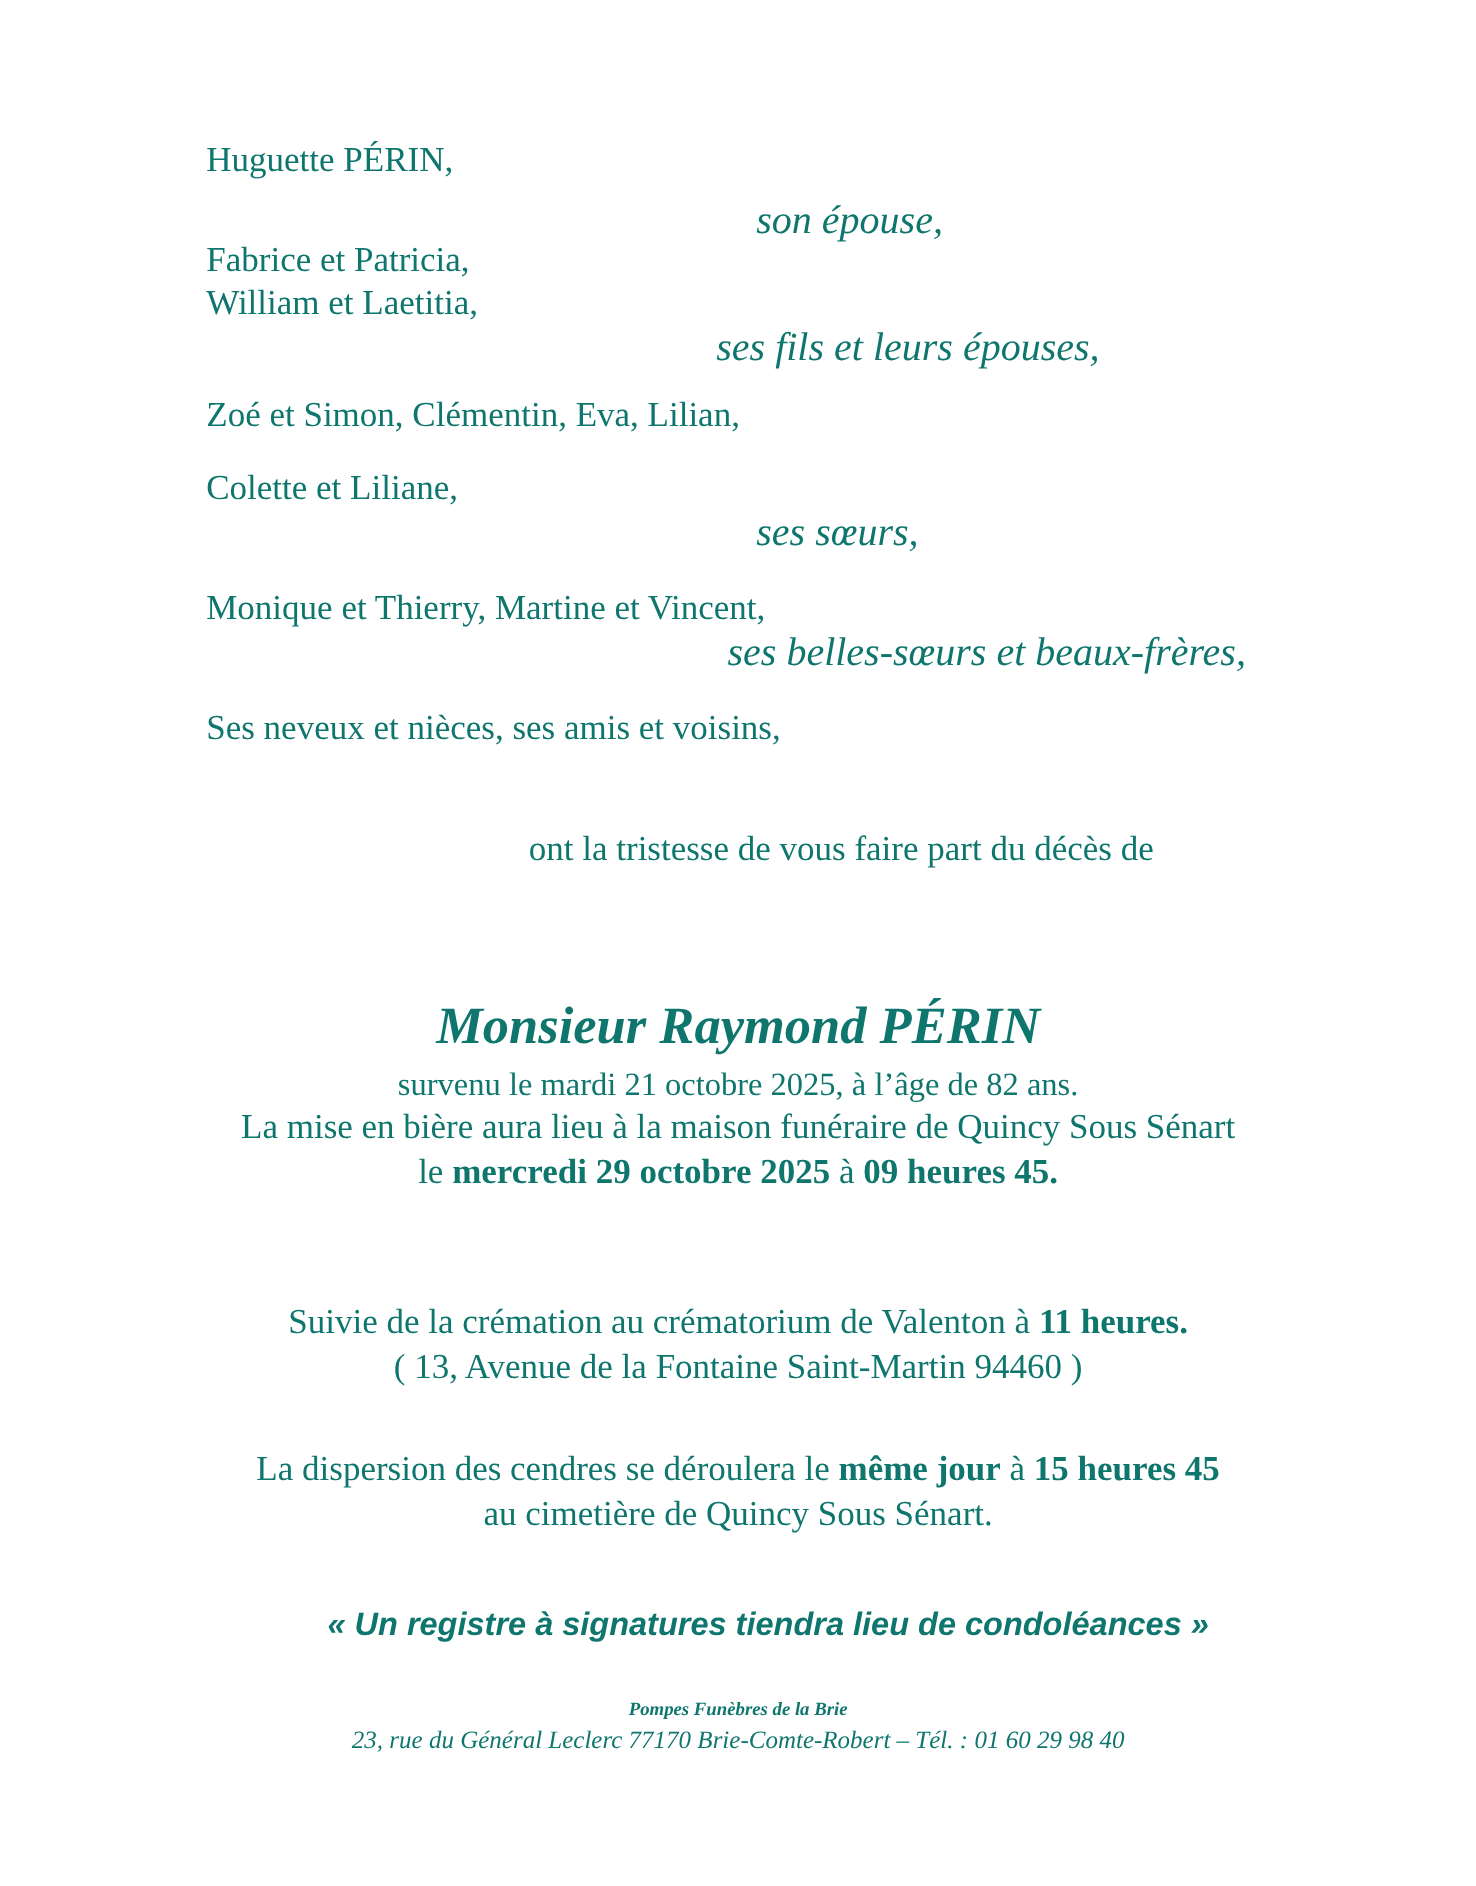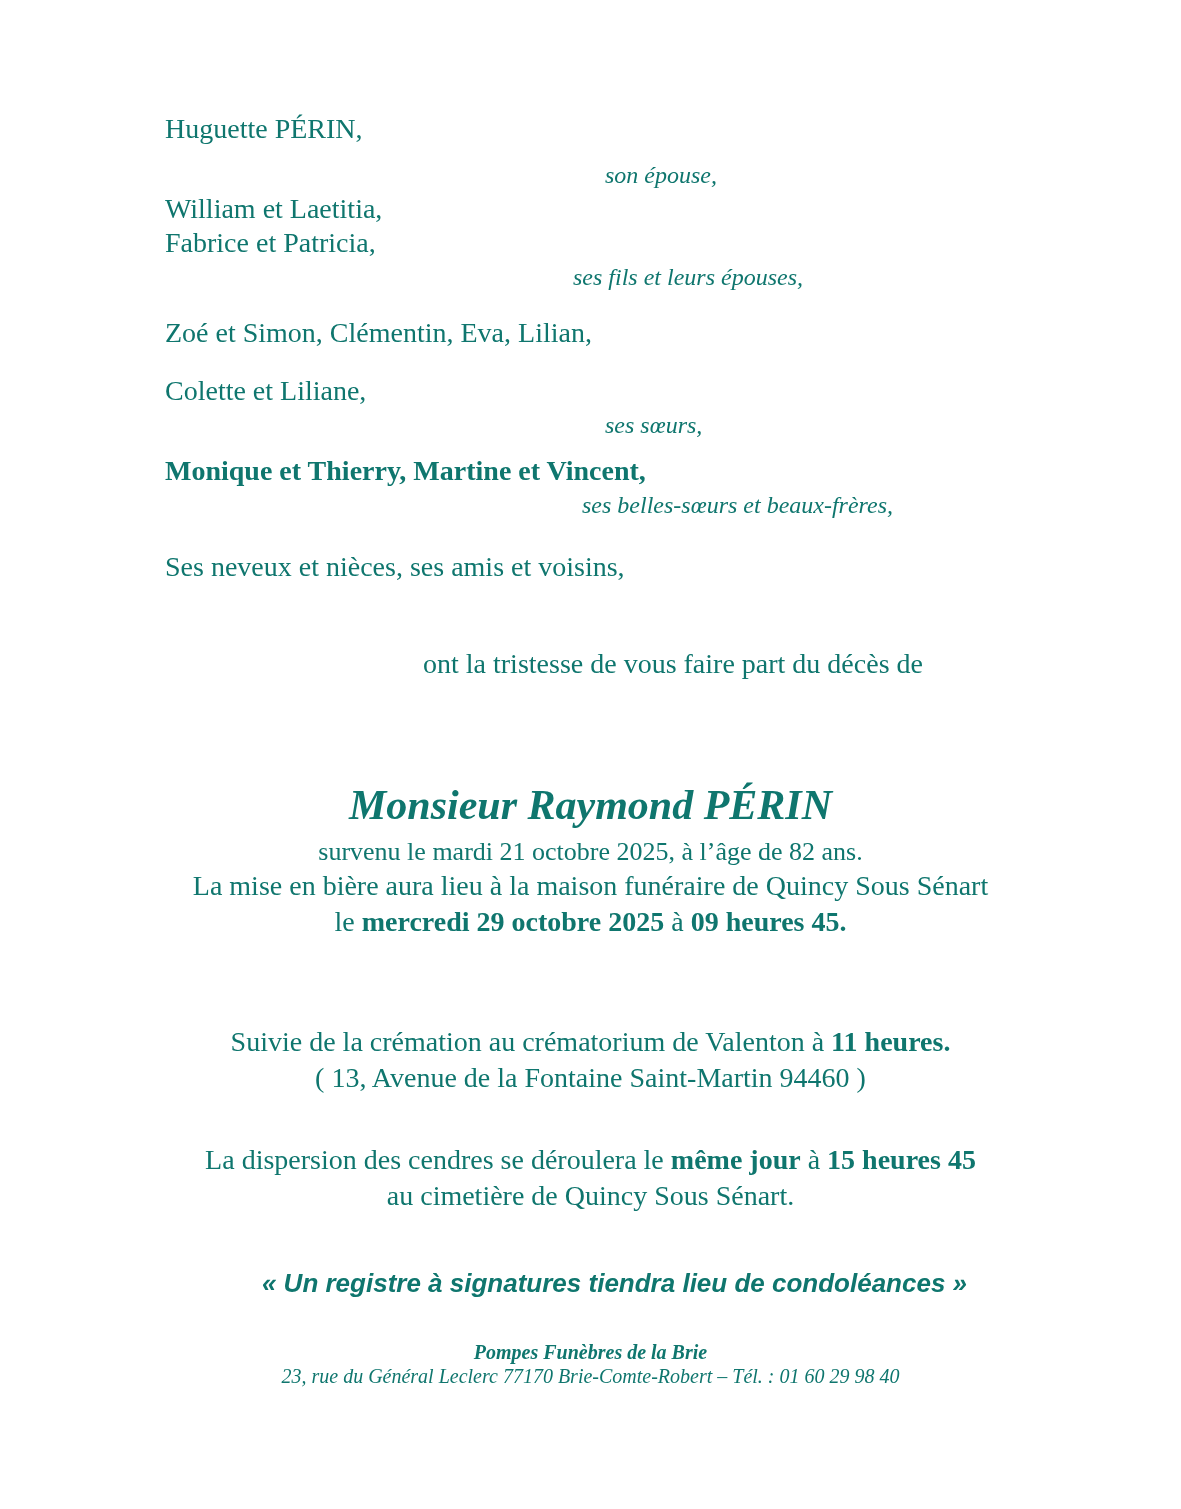--- a/index.html
+++ b/index.html
@@ -14,21 +14,21 @@
     box-sizing: border-box;
     padding-top: 112px;
   }
   .names {
     font-size: 28px;
     line-height: 34px;
     margin-left: 165px;
     white-space: nowrap;
   }
   .relation {
-    font-size: 24px;
+    font-size: 32px;
     line-height: 34px;
     font-style: italic;
     margin-left: 590px;
     white-space: nowrap;
   }
   .intro {
     font-size: 28px;
     line-height: 34px;
     margin-left: 165px;
     white-space: nowrap;
@@ -58,49 +58,49 @@
     font-weight: bold;
     font-style: italic;
     font-size: 26px;
     line-height: 34px;
     padding-left: 48px;
   }
   .footer-company {
     text-align: center;
     font-weight: bold;
     font-style: italic;
-    font-size: 20px;
+    font-size: 15px;
     line-height: 24px;
   }
   .footer-address {
     text-align: center;
     font-style: italic;
     font-size: 20px;
     line-height: 24px;
   }
   b { font-weight: bold; }
 </style>
 </head>
 <body>
 
 <div class="page">
 
   <div class="names">Huguette PÉRIN,</div>
   <div class="relation" style="margin-top:12px; margin-left:605px;">son épouse,</div>
 
+  <div class="names">Fabrice et Patricia,</div>
   <div class="names">William et Laetitia,</div>
-  <div class="names">Fabrice et Patricia,</div>
   <div class="relation" style="margin-left:573px;">ses fils et leurs épouses,</div>
 
   <div class="names" style="margin-top:22px;">Zoé et Simon, Clémentin, Eva, Lilian,</div>
 
   <div class="names" style="margin-top:24px;">Colette et Liliane,</div>
   <div class="relation" style="margin-left:605px;">ses sœurs,</div>
 
-  <div class="names" style="margin-top:12px;font-weight:bold;">Monique et Thierry, Martine et Vincent,</div>
+  <div class="names" style="margin-top:28px;">Monique et Thierry, Martine et Vincent,</div>
   <div class="relation" style="margin-left:582px;">ses belles-sœurs et beaux-frères,</div>
 
   <div class="names" style="margin-top:28px;">Ses neveux et nièces, ses amis et voisins,</div>
 
   <div class="intro" style="margin-top:63px;">ont la tristesse de vous faire part du décès de</div>
 
   <div class="deceased-title" style="margin-top:95px;">Monsieur Raymond PÉRIN</div>
   <div class="death-details" style="margin-top:2px;">survenu le mardi 21 octobre 2025, à l’âge de 82 ans.</div>
 
   <div class="centered" style="">La mise en bière aura lieu à la maison funéraire de Quincy Sous Sénart</div>

